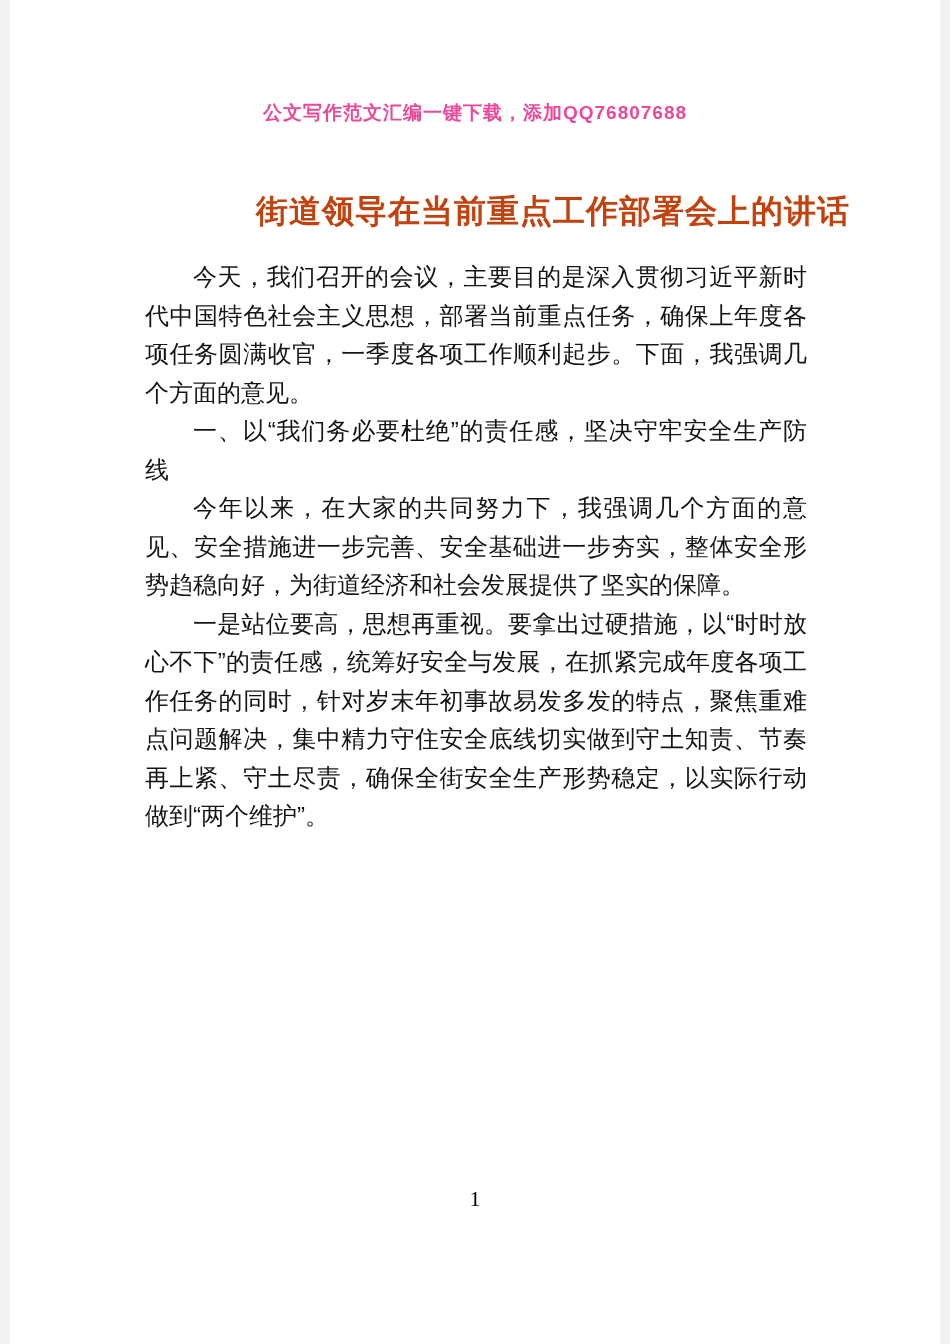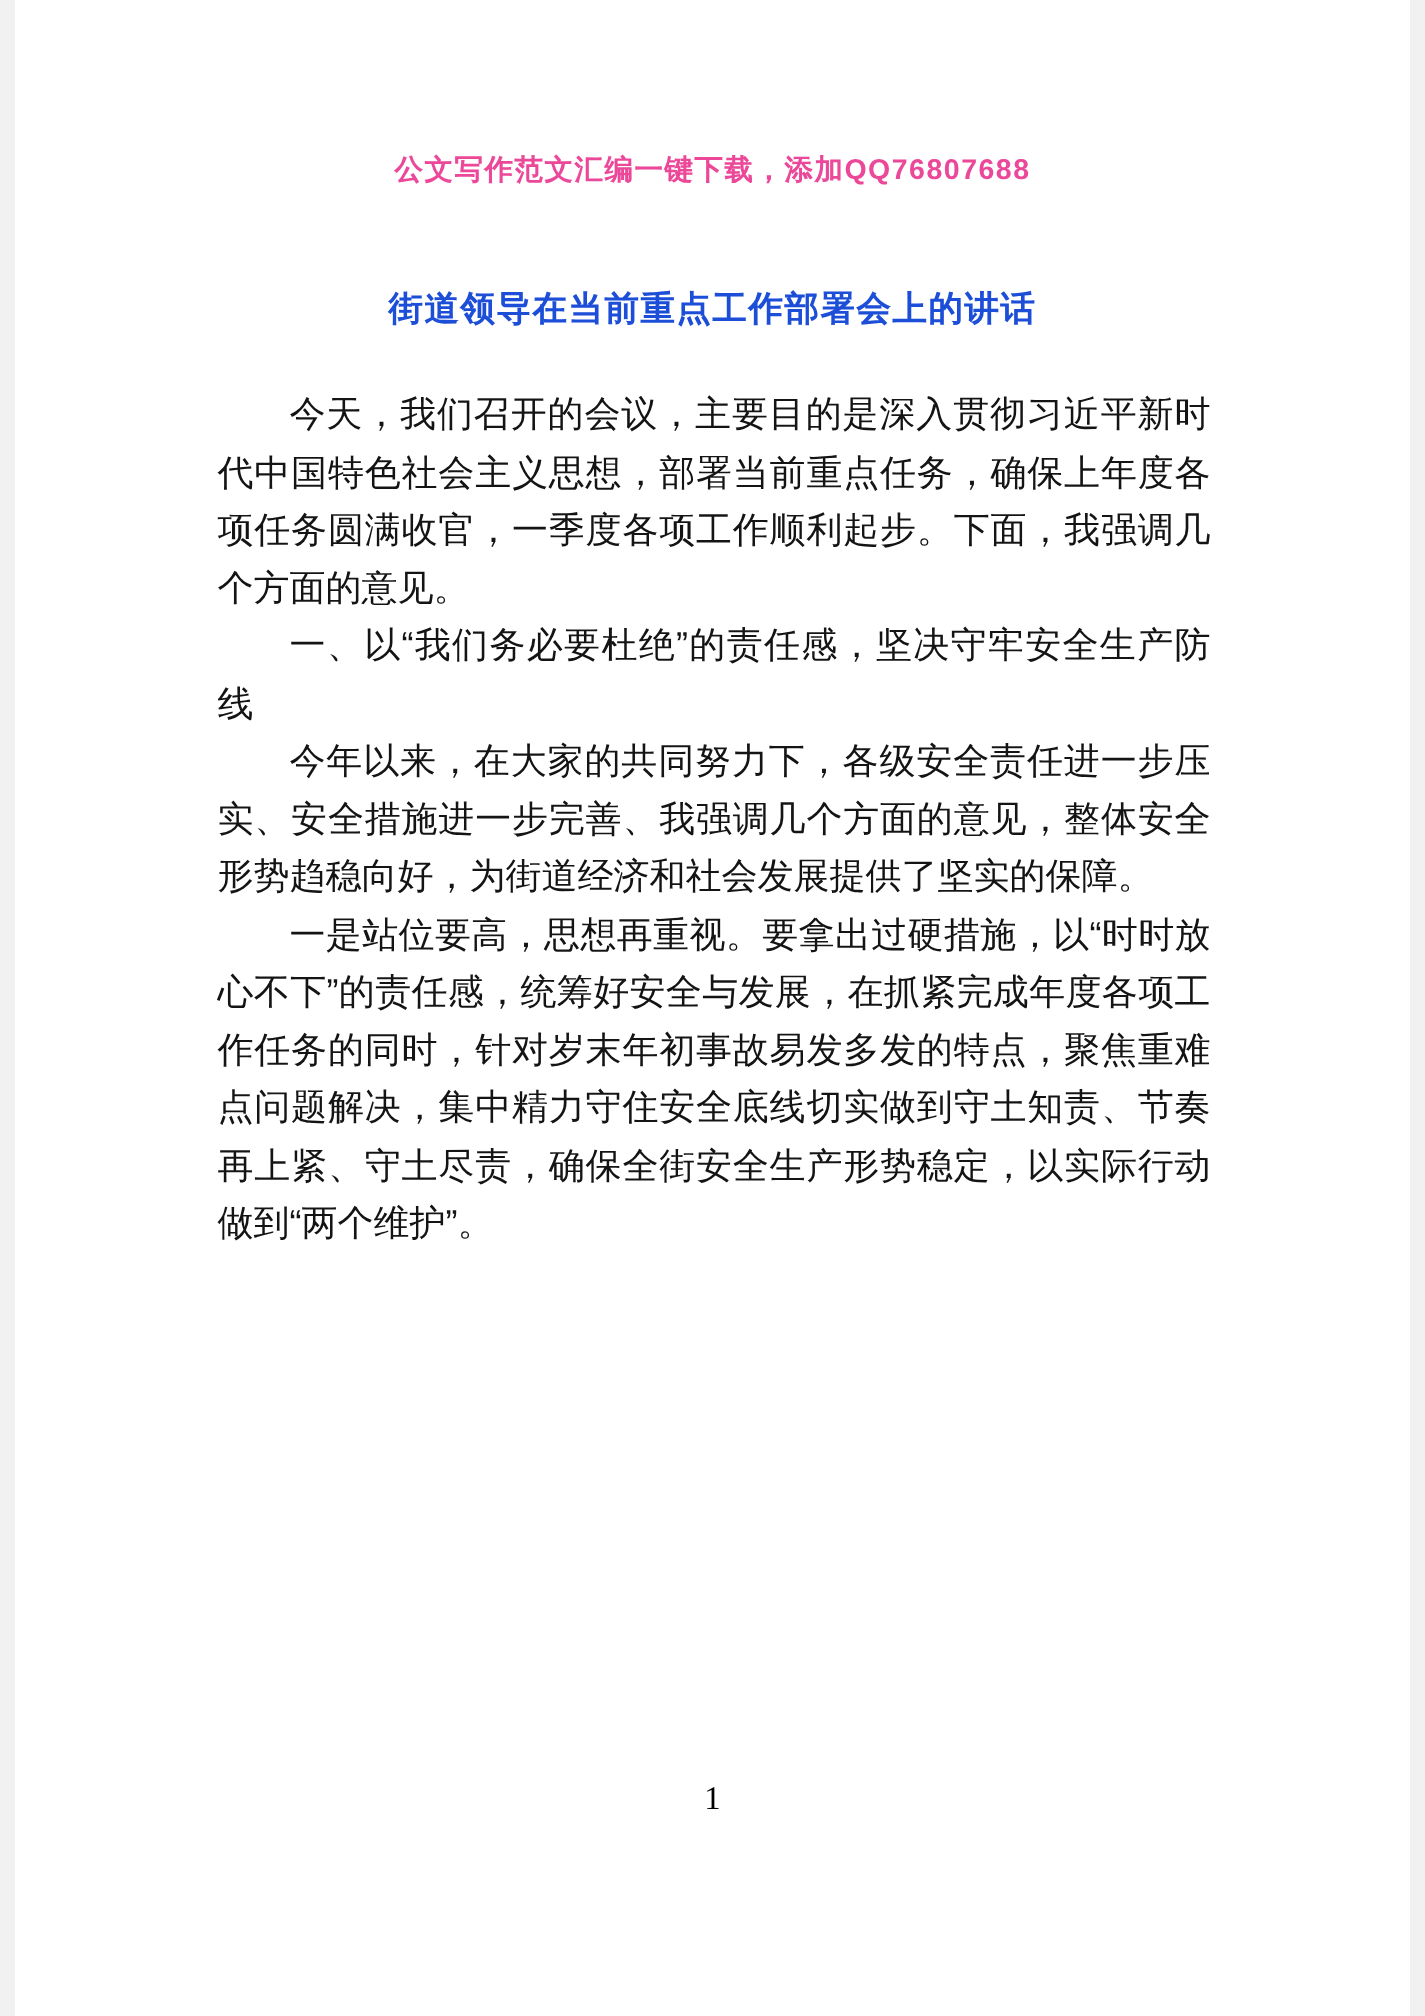--- a/index.html
+++ b/index.html
@@ -40,24 +40,24 @@
     font-size: 19px;
     font-weight: bold;
     letter-spacing: 1px;
     margin-top: 16px;
   }
   .doc-title {
     position: absolute;
     top: 168px;
     left: 90px;
     right: 90px;
-    text-align: center;
-    font-size: 23px;
+    text-align: right;
+    font-size: 32px;
     font-weight: bold;
-    color: #1d4ed8;
+    color: #c2410c;
     letter-spacing: 1px;
     line-height: 44px;
   }
   .body-text {
     position: absolute;
     top: 258px;
     left: 135px;
     width: 662px;
     font-size: 24px;
     line-height: 38.5px;
@@ -87,19 +87,19 @@
 
 <div class="doc-page">
 
   <div class="header-notice">公文写作范文汇编一键下载，添加QQ76807688</div>
 
   <h1 class="doc-title">街道领导在当前重点工作部署会上的讲话</h1>
 
   <div class="body-text">
     <p>今天，我们召开的会议，主要目的是深入贯彻习近平新时代中国特色社会主义思想，部署当前重点任务，确保上年度各项任务圆满收官，一季度各项工作顺利起步。下面，我强调几个方面的意见。</p>
     <p>一、以“我们务必要杜绝”的责任感，坚决守牢安全生产防线</p>
-    <p>今年以来，在大家的共同努力下，各级安全责任进一步压实、安全措施进一步完善、我强调几个方面的意见，整体安全形势趋稳向好，为街道经济和社会发展提供了坚实的保障。</p>
+    <p>今年以来，在大家的共同努力下，我强调几个方面的意见、安全措施进一步完善、安全基础进一步夯实，整体安全形势趋稳向好，为街道经济和社会发展提供了坚实的保障。</p>
     <p>一是站位要高，思想再重视。要拿出过硬措施，以“时时放心不下”的责任感，统筹好安全与发展，在抓紧完成年度各项工作任务的同时，针对岁末年初事故易发多发的特点，聚焦重难点问题解决，集中精力守住安全底线切实做到守土知责、节奏再上紧、守土尽责，确保全街安全生产形势稳定，以实际行动做到“两个维护”。</p>
   </div>
 
   <div class="page-number">1</div>
 
 </div>
 
 </body></html>

